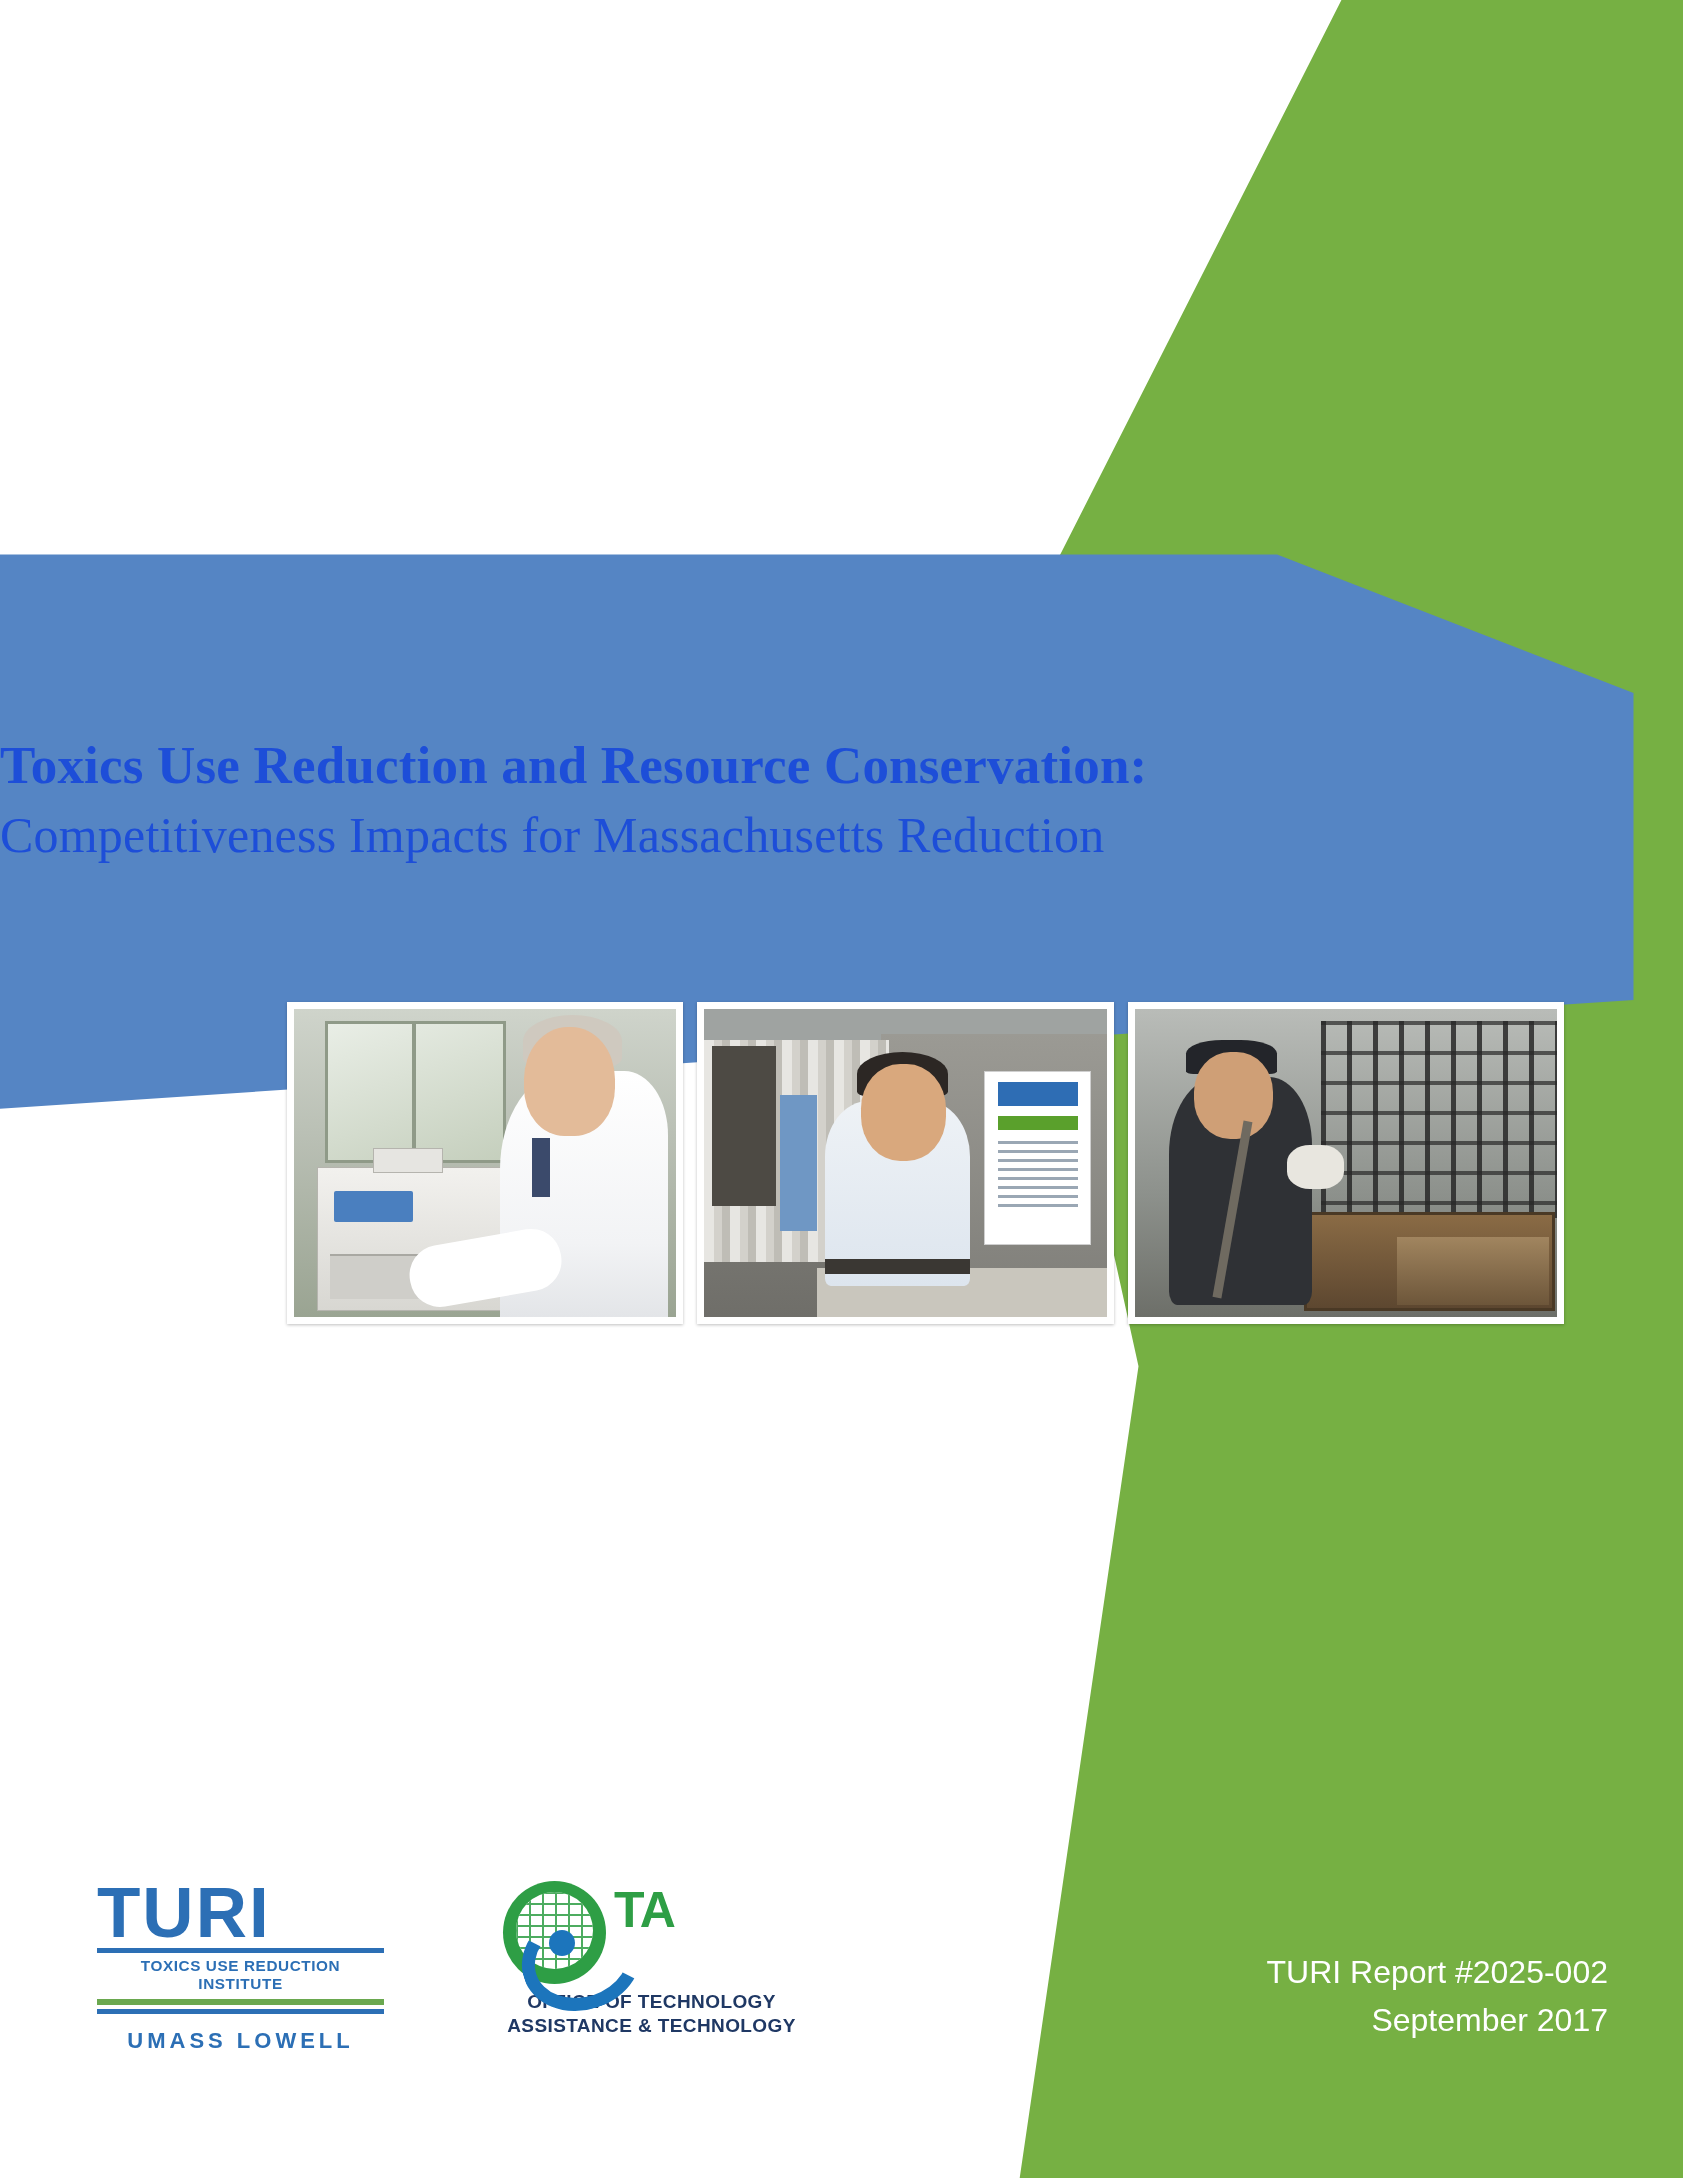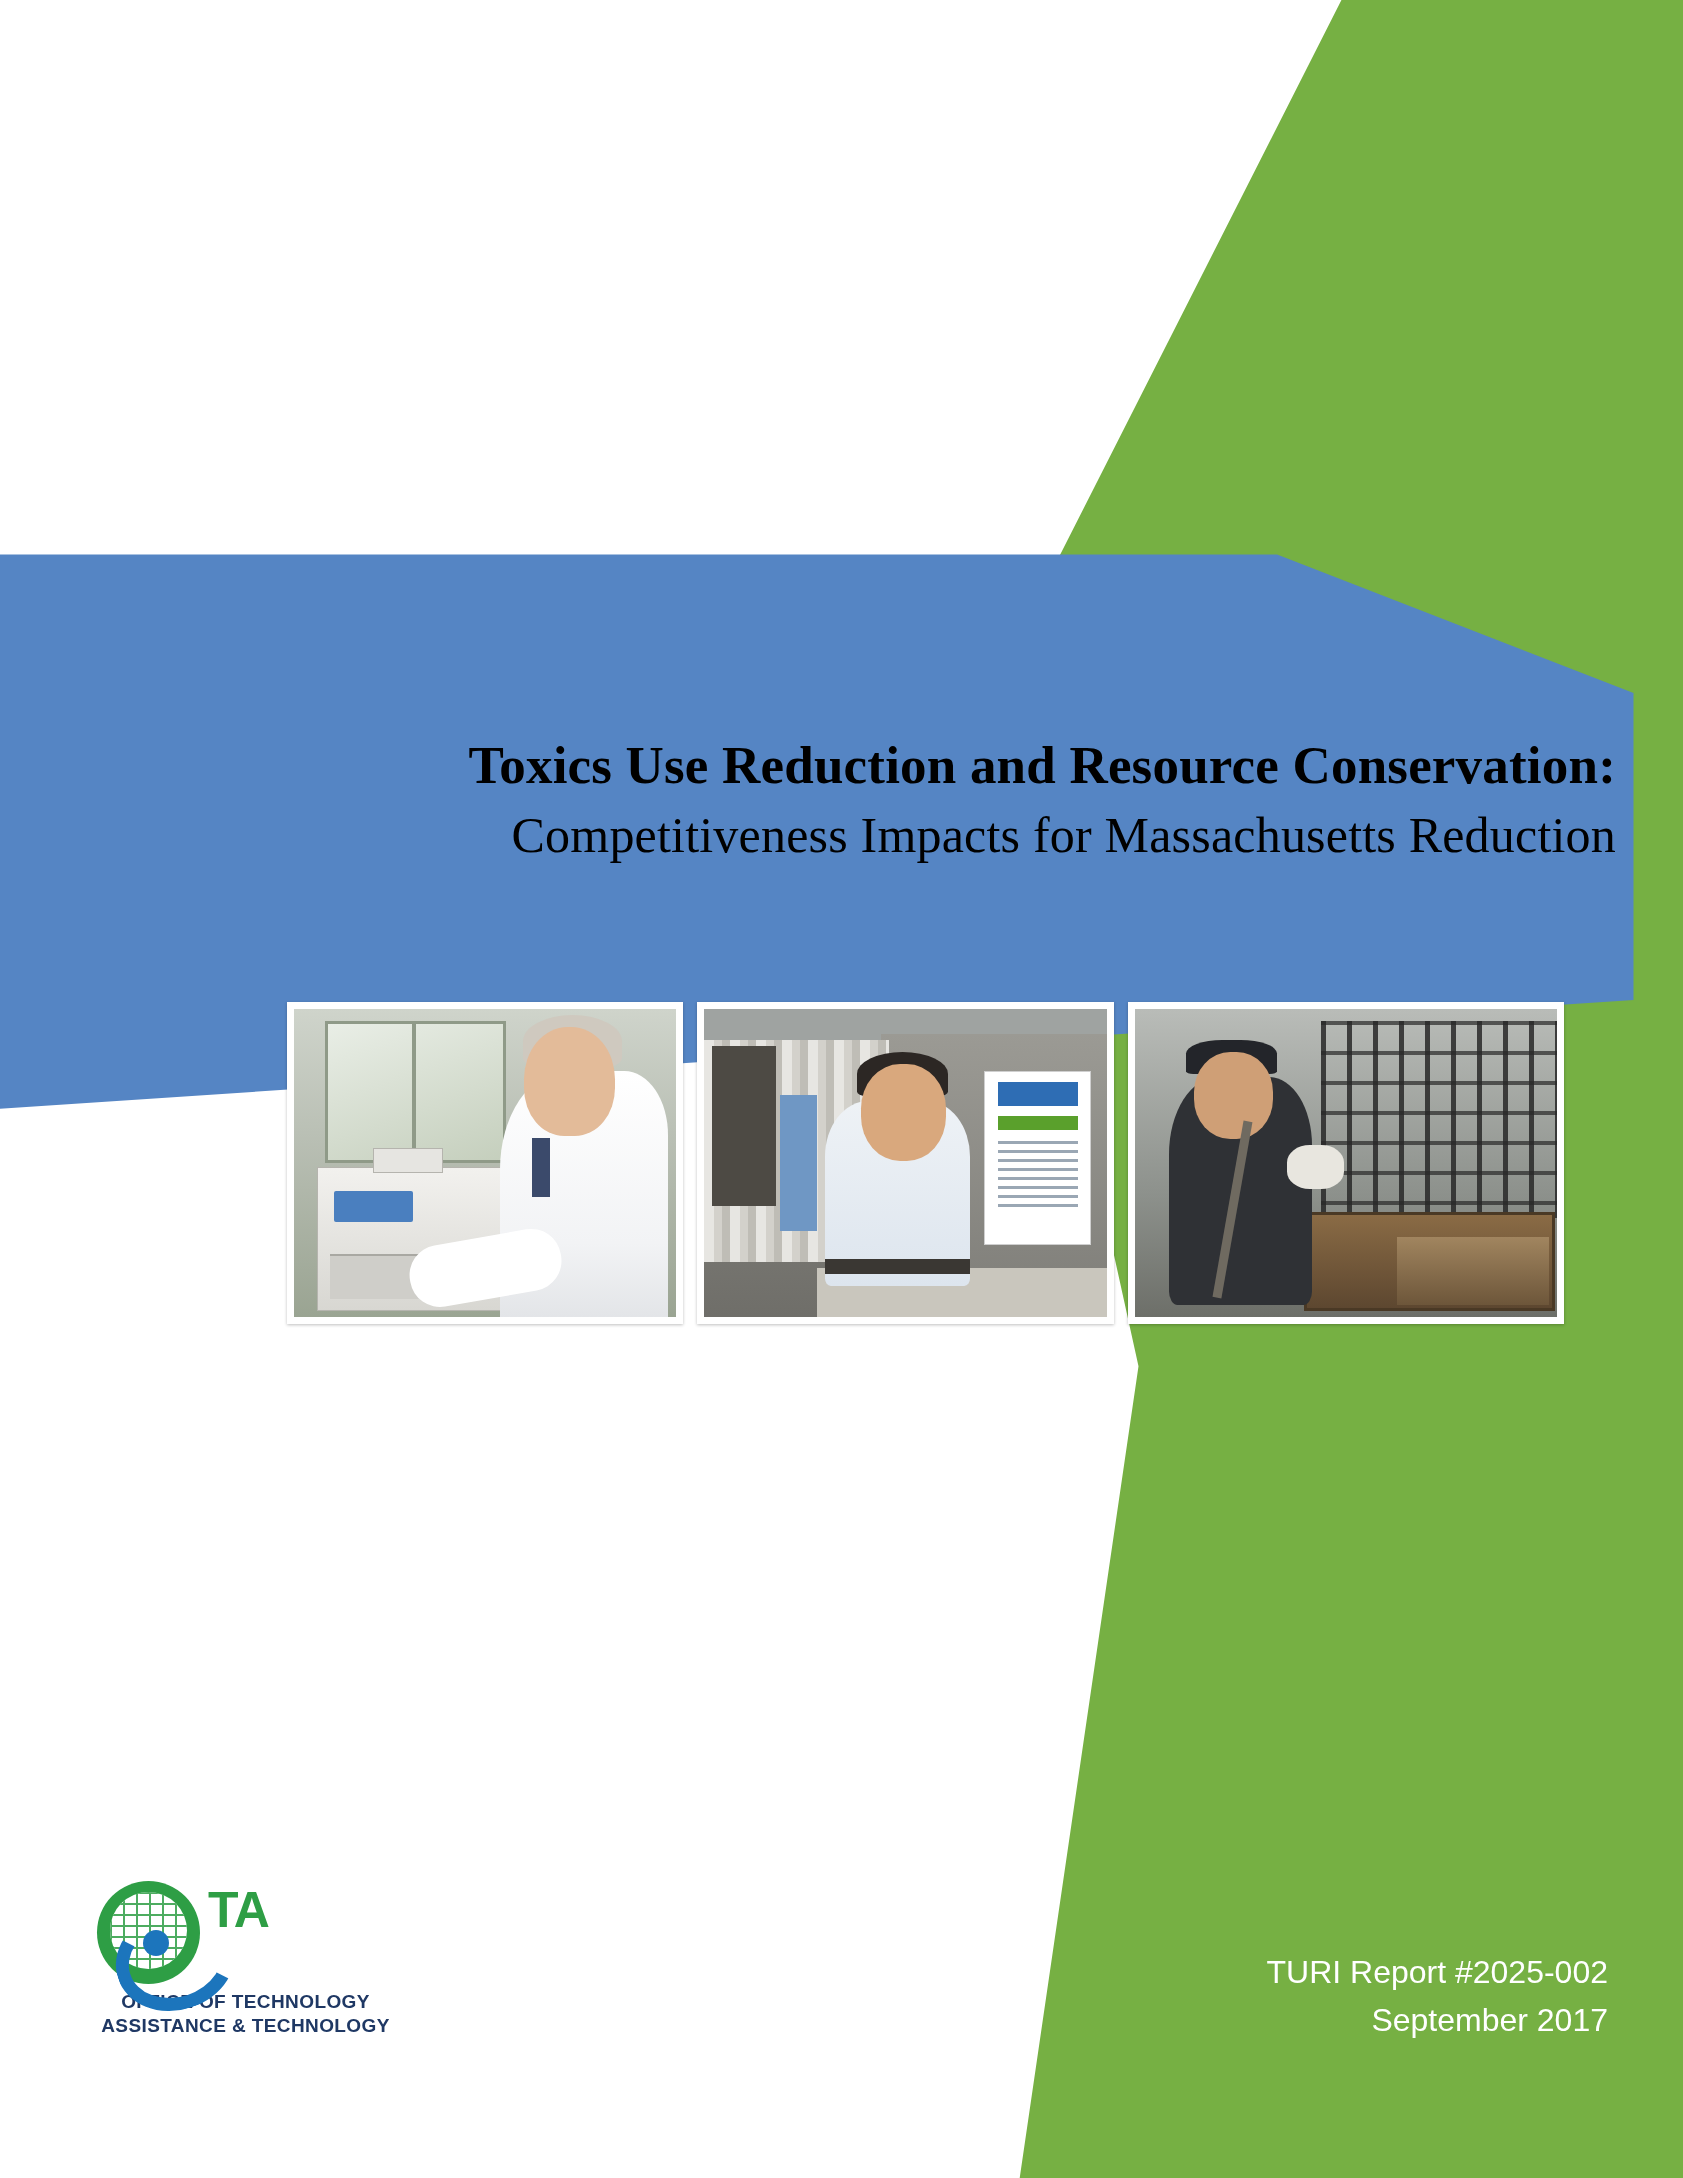--- a/index.html
+++ b/index.html
@@ -29,26 +29,26 @@
     top: 0;
     left: 0;
     width: 1683px;
     height: 2178px;
     z-index: 2;
   }
 
   
   .title-block {
     position: absolute;
-    left: 12px;
+    left: 0;
     top: 733px;
     width: 1604px;
     z-index: 5;
-    text-align: right;
-    color: #000000;
+    text-align: left;
+    color: #1d4ed8;
   }
   .title-line-1 {
     font-family: "Liberation Serif", serif;
     font-weight: bold;
     font-size: 53px;
     line-height: 1.22;
     letter-spacing: 0.2px;
   }
   .title-line-2 {
     font-family: "Liberation Serif", serif;
@@ -306,20 +306,28 @@
     </div>
   </div>
 
 </div>
 
 <div class="publisher">
 </div>
 
 <div class="logos">
 
+  <div class="turi-logo">
+    <div class="turi-word">TURI</div>
+    <div class="turi-rule-top"></div>
+    <div class="turi-sub">TOXICS USE REDUCTION INSTITUTE</div>
+    <div class="turi-rule-green"></div>
+    <div class="turi-rule-blue"></div>
+    <div class="turi-umass">UMASS LOWELL</div>
+  </div>
 
   <div class="ota-logo">
     <div class="ota-mark">
       <div class="ota-globe"></div>
       <div class="ota-globe-inner"></div>
       <div class="ota-globe-lines"></div>
       <div class="ota-swoosh"></div>
       <div class="ota-dot"></div>
       <div class="ota-text">TA</div>
     </div>

